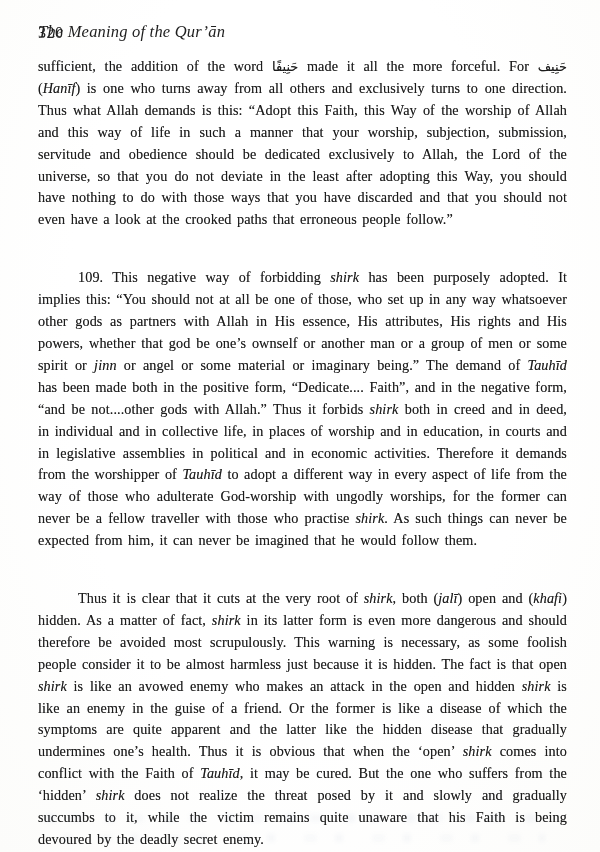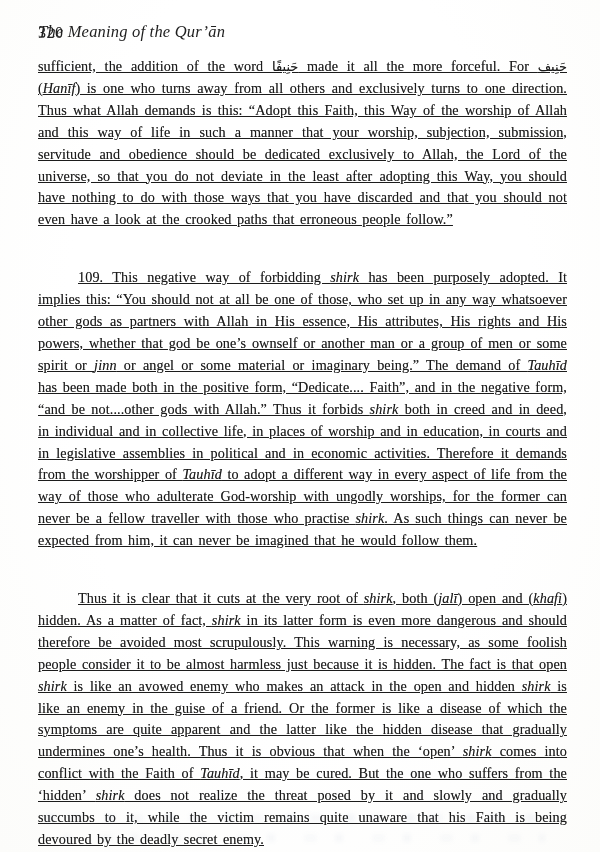--- a/index.html
+++ b/index.html
@@ -43,21 +43,20 @@
   }
   .para {
     margin: 0 0 12px 0;
     font-size: 14.2px;
     line-height: 21.9px;
     text-align: justify;
     word-spacing: 1.8px;
     letter-spacing: 0.1px;
     color: #1c1c1c;
     text-shadow: 0 0 0.4px rgba(20,20,20,0.5); 
-    text-decoration: underline;
   }
   .para.indent { text-indent: 40px; margin-top: 36px; }
   .it { font-style: italic; }
   .ar {
     font-family: "DejaVu Sans", sans-serif;
     font-size: 13px;
     direction: rtl;
     unicode-bidi: isolate;
   }
   

